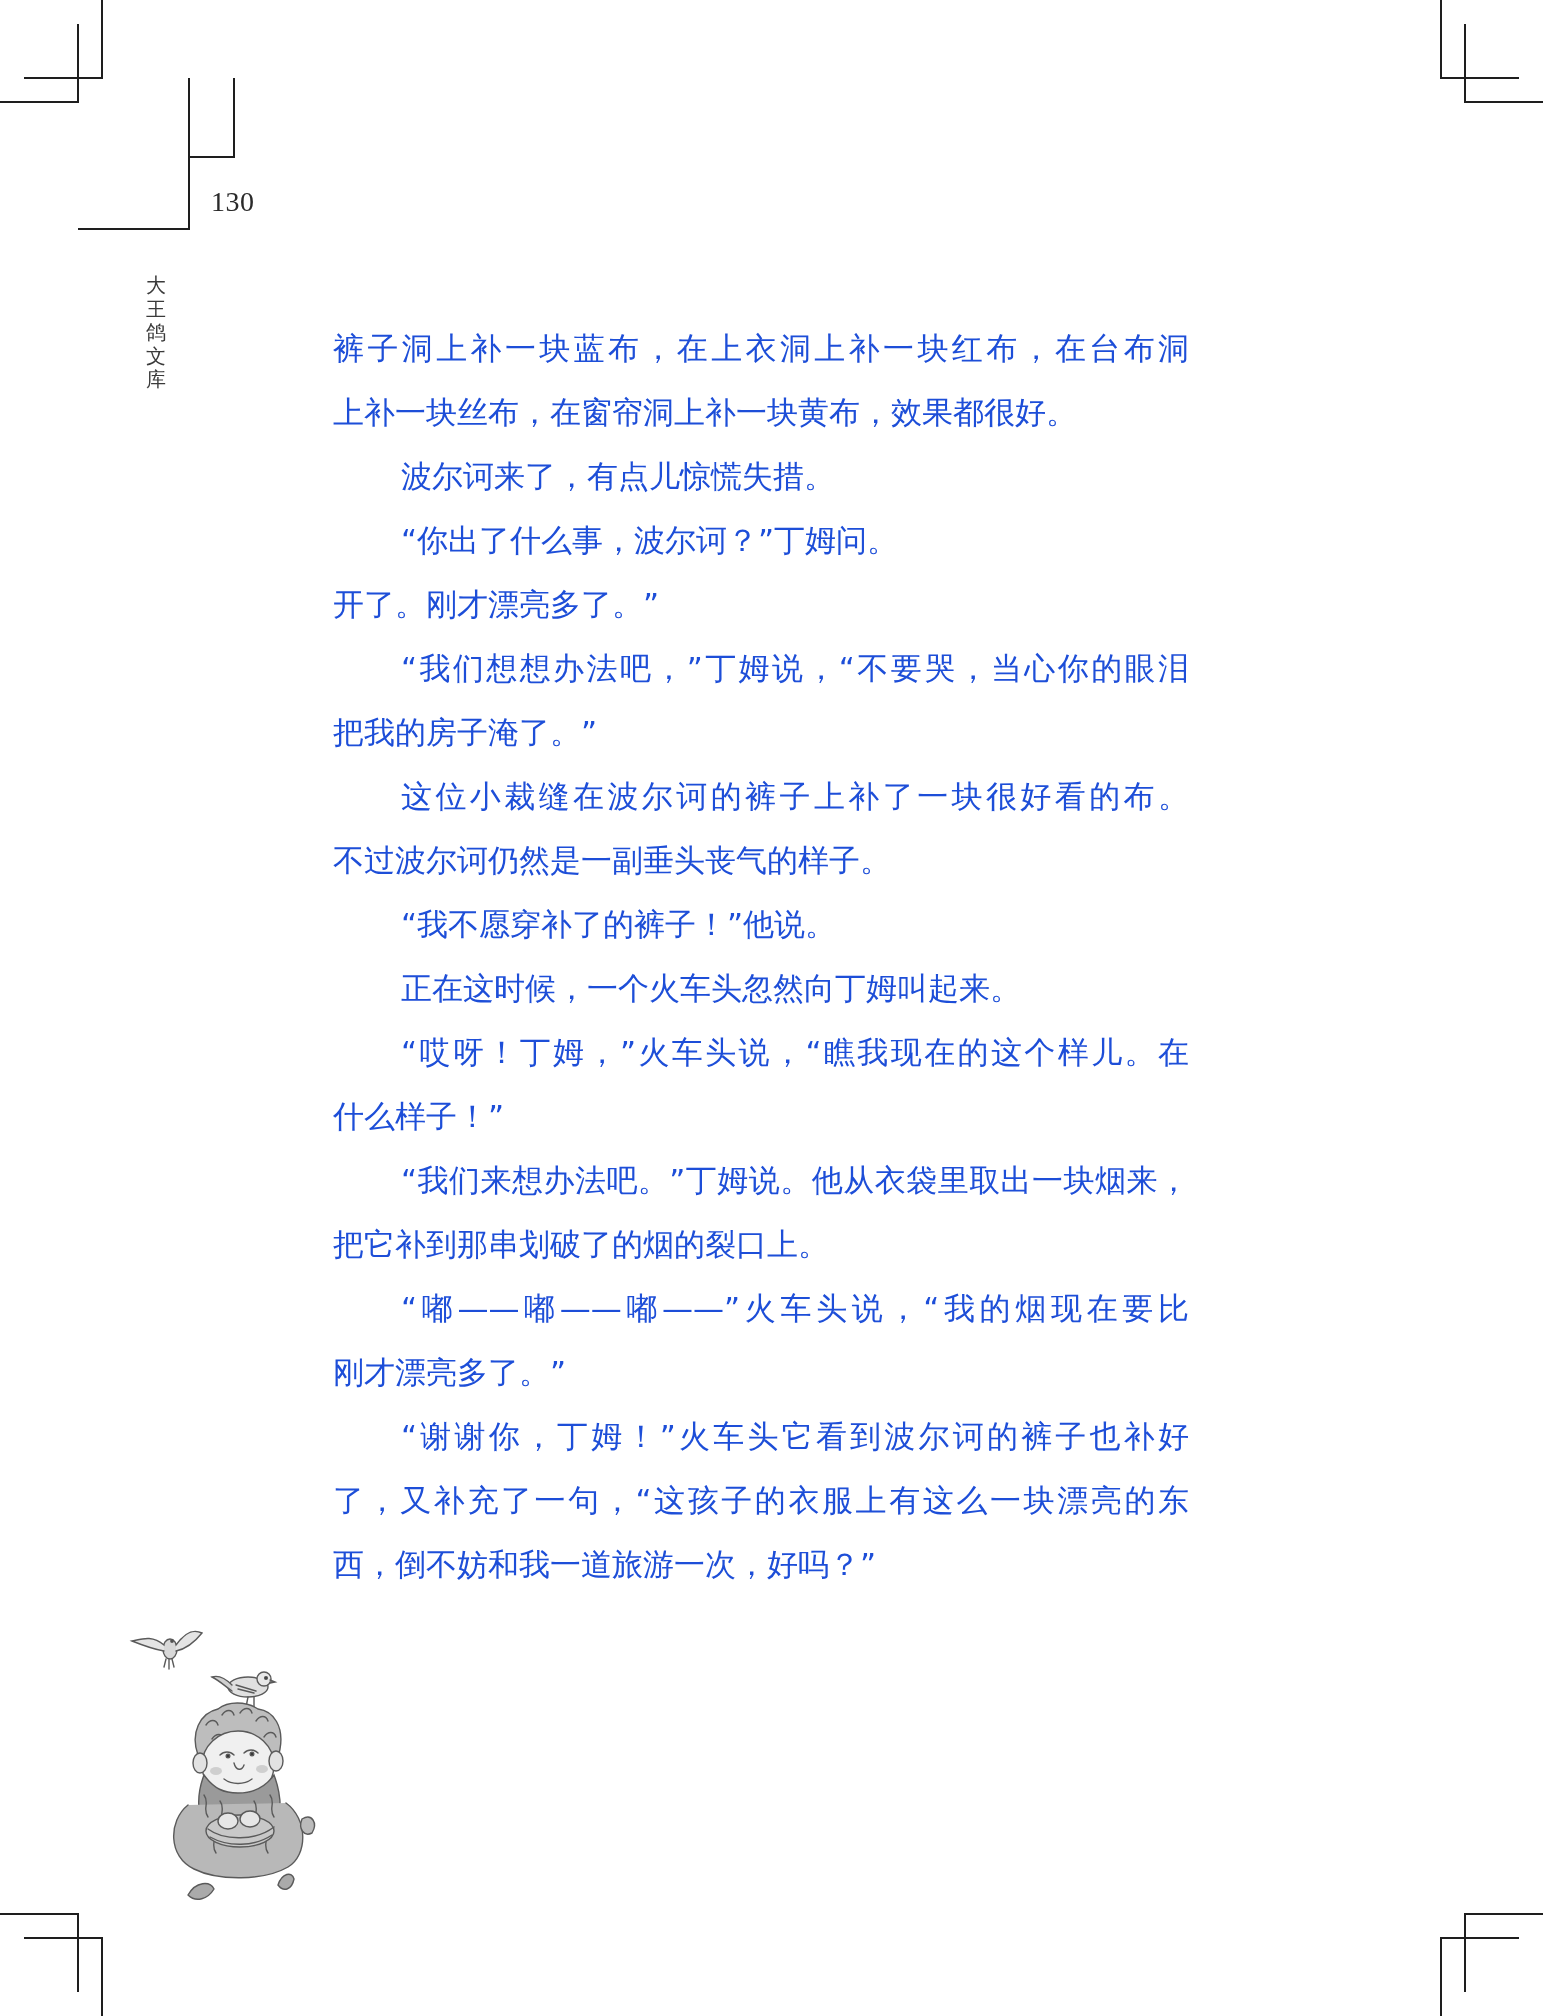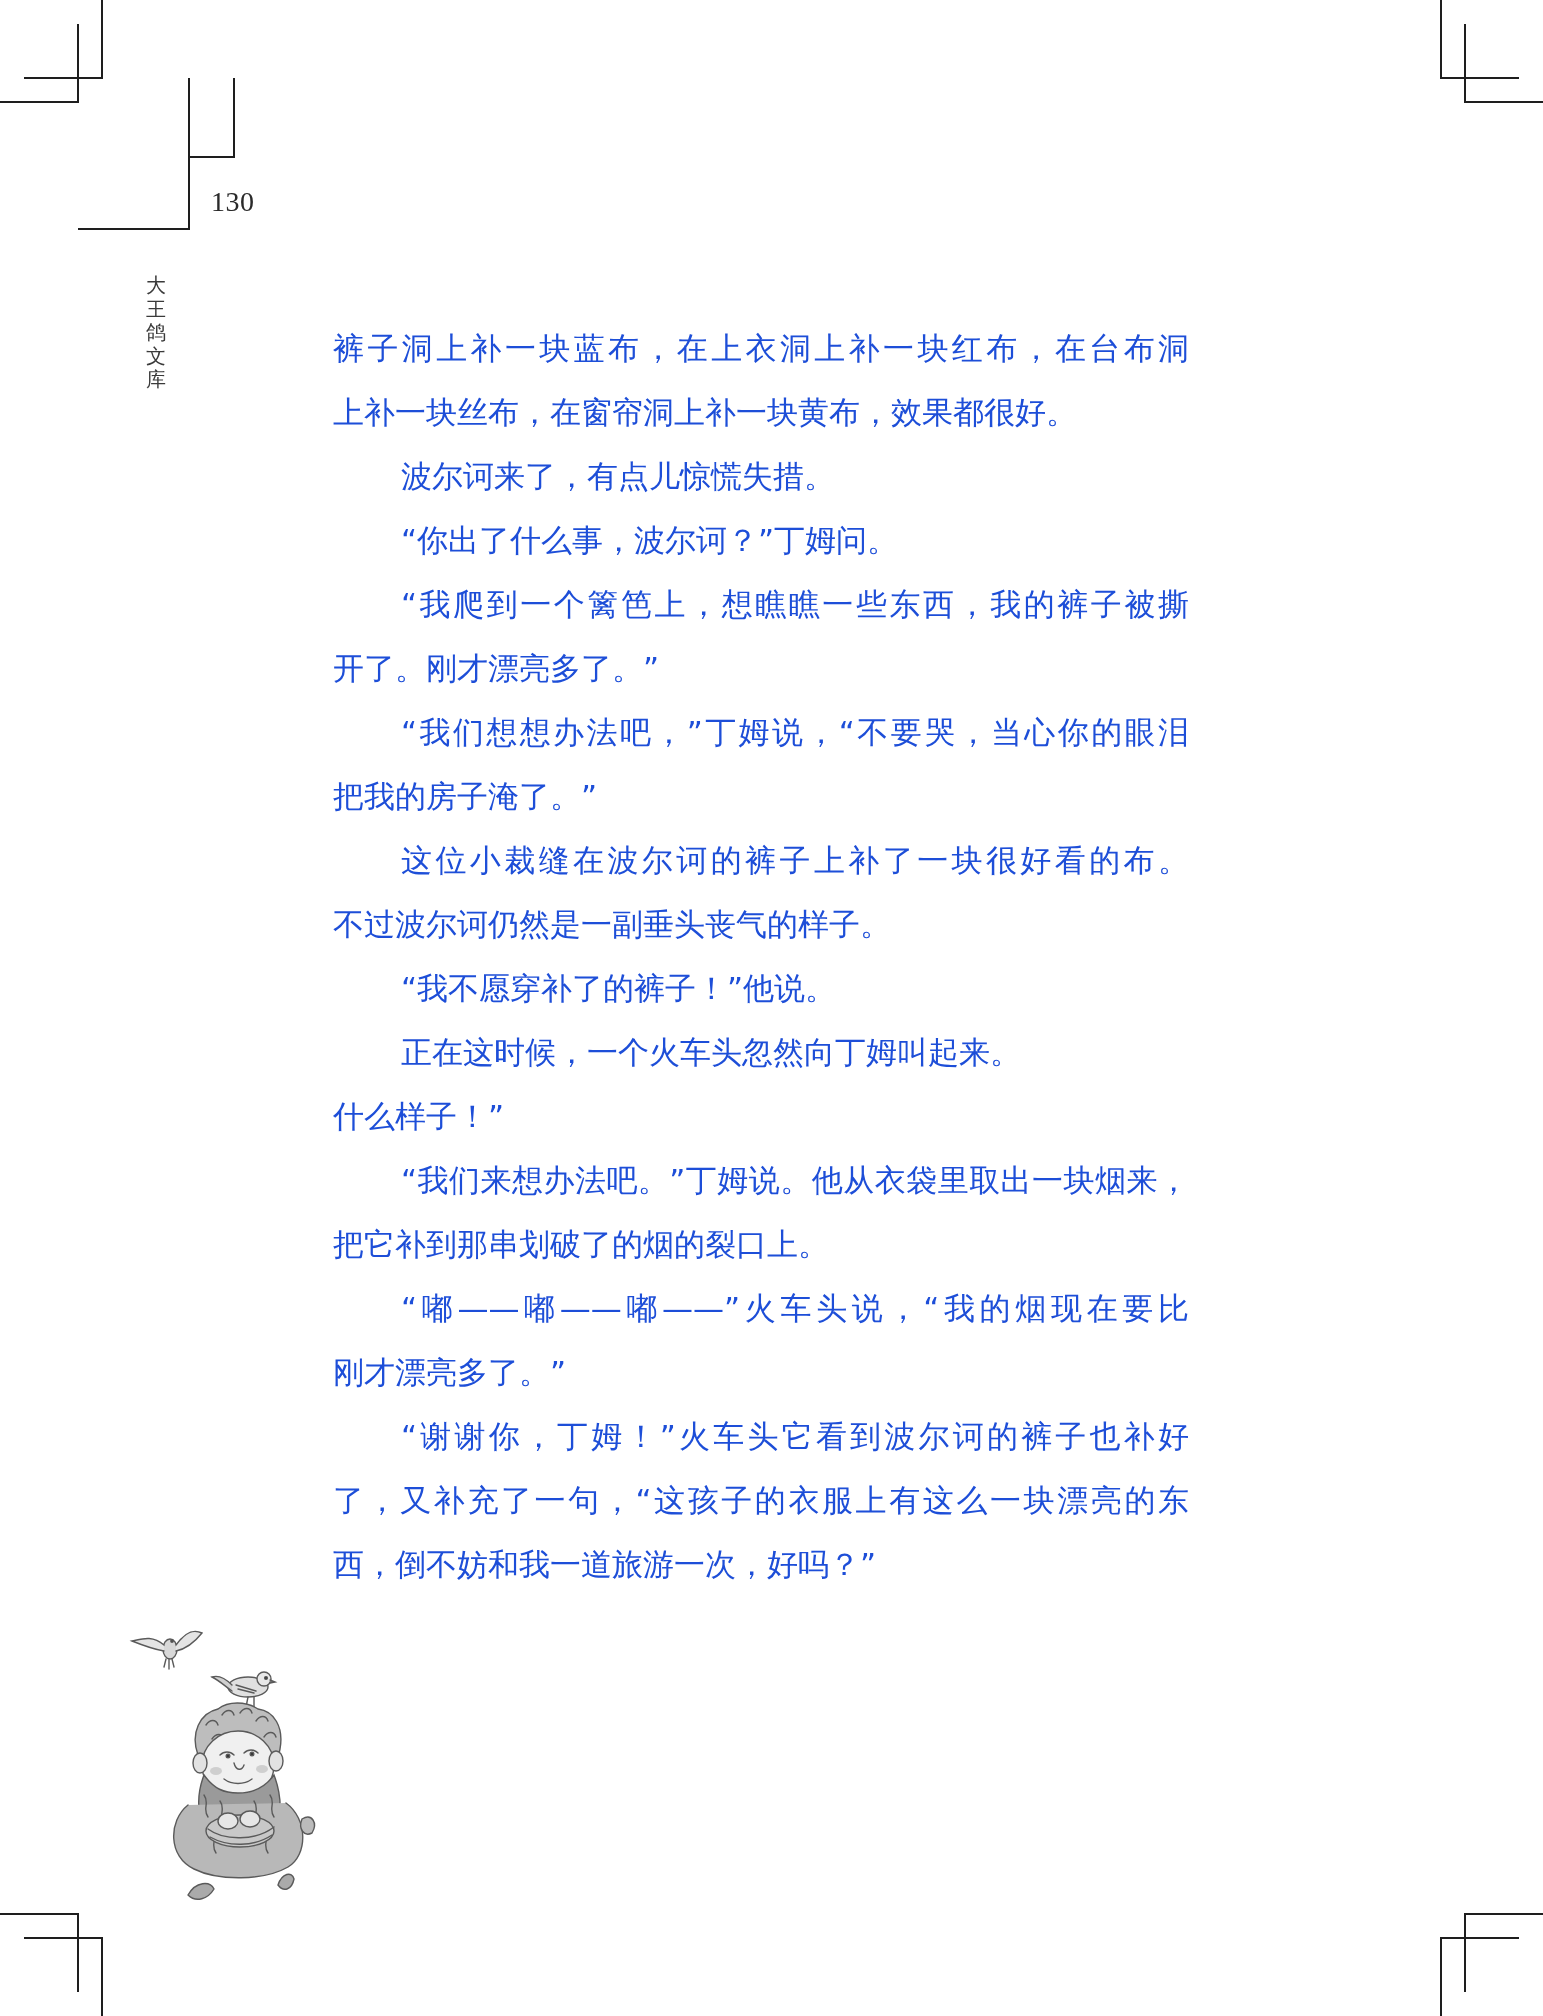--- a/index.html
+++ b/index.html
@@ -65,28 +65,28 @@
 </div>
 
 <div class="page-number">130</div>
 <div class="series-label">大王鸽文库</div>
 
 <div class="body-text">
   <div class="line full">裤子洞上补一块蓝布，在上衣洞上补一块红布，在台布洞</div>
   <div class="line">上补一块丝布，在窗帘洞上补一块黄布，效果都很好。</div>
   <div class="line indent">波尔诃来了，有点儿惊慌失措。</div>
   <div class="line indent">“你出了什么事，波尔诃？”丁姆问。</div>
-  <div class="line indent full">“我爬到一个篱笆上，想瞧瞧一些东西，我的裤子被撕</div>
   <div class="line">开了。刚才漂亮多了。”</div>
   <div class="line indent full">“我们想想办法吧，”丁姆说，“不要哭，当心你的眼泪</div>
   <div class="line">把我的房子淹了。”</div>
   <div class="line indent full">这位小裁缝在波尔诃的裤子上补了一块很好看的布。</div>
   <div class="line">不过波尔诃仍然是一副垂头丧气的样子。</div>
   <div class="line indent">“我不愿穿补了的裤子！”他说。</div>
   <div class="line indent">正在这时候，一个火车头忽然向丁姆叫起来。</div>
+  <div class="line indent full">“哎呀！丁姆，”火车头说，“瞧我现在的这个样儿。在</div>
   <div class="line">什么样子！”</div>
   <div class="line indent full">“我们来想办法吧。”丁姆说。他从衣袋里取出一块烟来，</div>
   <div class="line">把它补到那串划破了的烟的裂口上。</div>
   <div class="line indent full">“嘟——嘟——嘟——”火车头说，“我的烟现在要比</div>
   <div class="line">刚才漂亮多了。”</div>
   <div class="line indent full">“谢谢你，丁姆！”火车头它看到波尔诃的裤子也补好</div>
   <div class="line full">了，又补充了一句，“这孩子的衣服上有这么一块漂亮的东</div>
   <div class="line">西，倒不妨和我一道旅游一次，好吗？”</div>
 </div>
 

